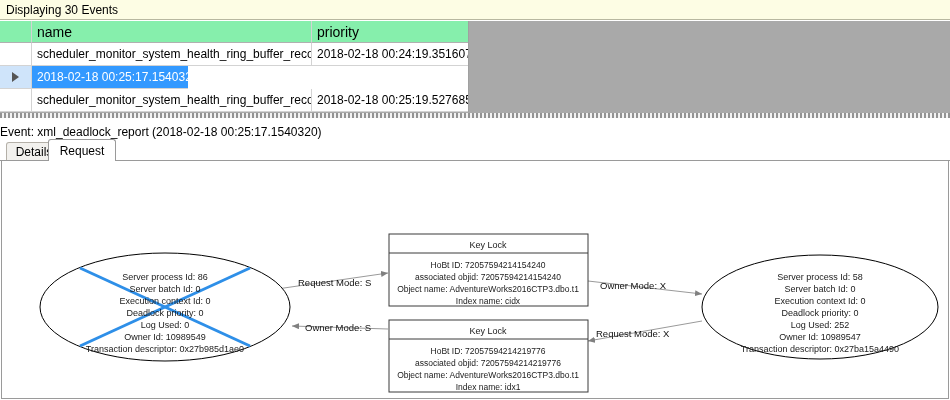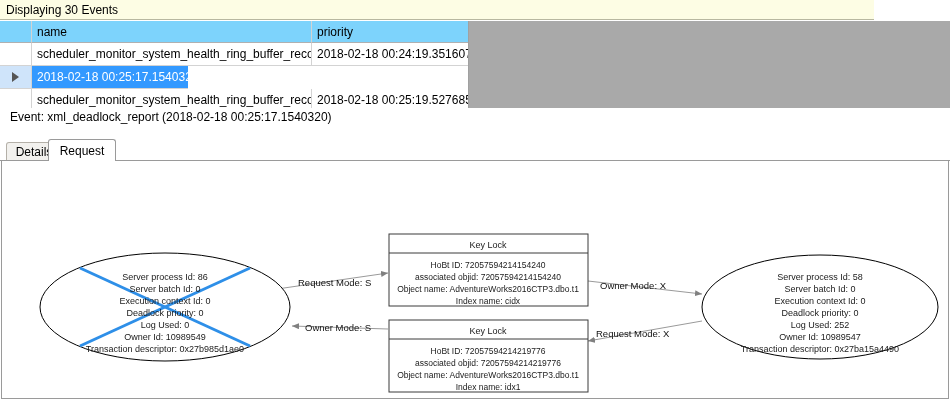--- a/index.html
+++ b/index.html
@@ -5,21 +5,21 @@
   html,body{margin:0;padding:0;}
   body{
     width:950px;height:400px;overflow:hidden;
     font-family:"Liberation Sans","DejaVu Sans",sans-serif;
     font-size:12px;color:#000;background:#ffffff;
   }
   #app{position:relative;width:950px;height:400px;}
 
   
   .banner{
-    position:absolute;left:0;top:0;width:874px;height:20px;
+    position:absolute;left:0;top:0;width:950px;height:20px;
     background:#fdfde4;border-bottom:1px solid #b8b8a0;
     display:flex;align-items:center;padding-left:6px;box-sizing:border-box;
     font-size:12px;color:#000;
   }
 
   
   .grid-area{
     position:absolute;left:0;top:21px;width:950px;height:92px;
     background:#a9a9a9;overflow:hidden;
   }
@@ -37,43 +37,43 @@
     display:flex;align-items:center;
     padding-left:5px;
     overflow:hidden;white-space:nowrap;
     background:#fff;
   }
   .c-sel{width:32px;min-width:32px;padding-left:0;justify-content:center;background:#fff;}
   .c-name{width:280px;min-width:280px;}
   .c-ts{width:156px;min-width:156px;border-right:none;}
   .grow.hdr .cell{
     border-bottom:1px solid #b0b0b0;
-    font-size:12px;color:#000;background:#7dd3fc;
+    font-size:14px;color:#000;background:#86efac;
   }
   .grow.selected .c-name,
   .grow.selected .c-ts{background:#3399ff;color:#fff;}
   .grow.selected .c-name{outline:1px dotted #000;outline-offset:-1px;}
   .grow.selected .c-sel{background:#cfe4fa;}
   .arrow-glyph{
     width:0;height:0;border-left:7px solid #555;
     border-top:5px solid transparent;border-bottom:5px solid transparent;
   }
 
   
   .splitter{
     position:absolute;left:0;top:113px;width:950px;height:5px;
     background:
       repeating-linear-gradient(90deg,#808080 0 2px,#f0f0f0 2px 4px);
     opacity:.85;
   }
 
   
   .event-hdr{
-    position:absolute;left:0;top:108px;width:950px;height:18px;
-    display:flex;align-items:center;padding-left:10px;box-sizing:border-box;
+    position:absolute;left:0;top:123px;width:950px;height:18px;
+    display:flex;align-items:center;padding-left:0;box-sizing:border-box;
     font-size:12px;background:#fff;
   }
 
   
   .tabstrip{
     position:absolute;left:0;top:140px;width:950px;height:21px;
   }
   .tab{
     position:absolute;bottom:0;height:19px;
     display:flex;align-items:center;justify-content:center;

